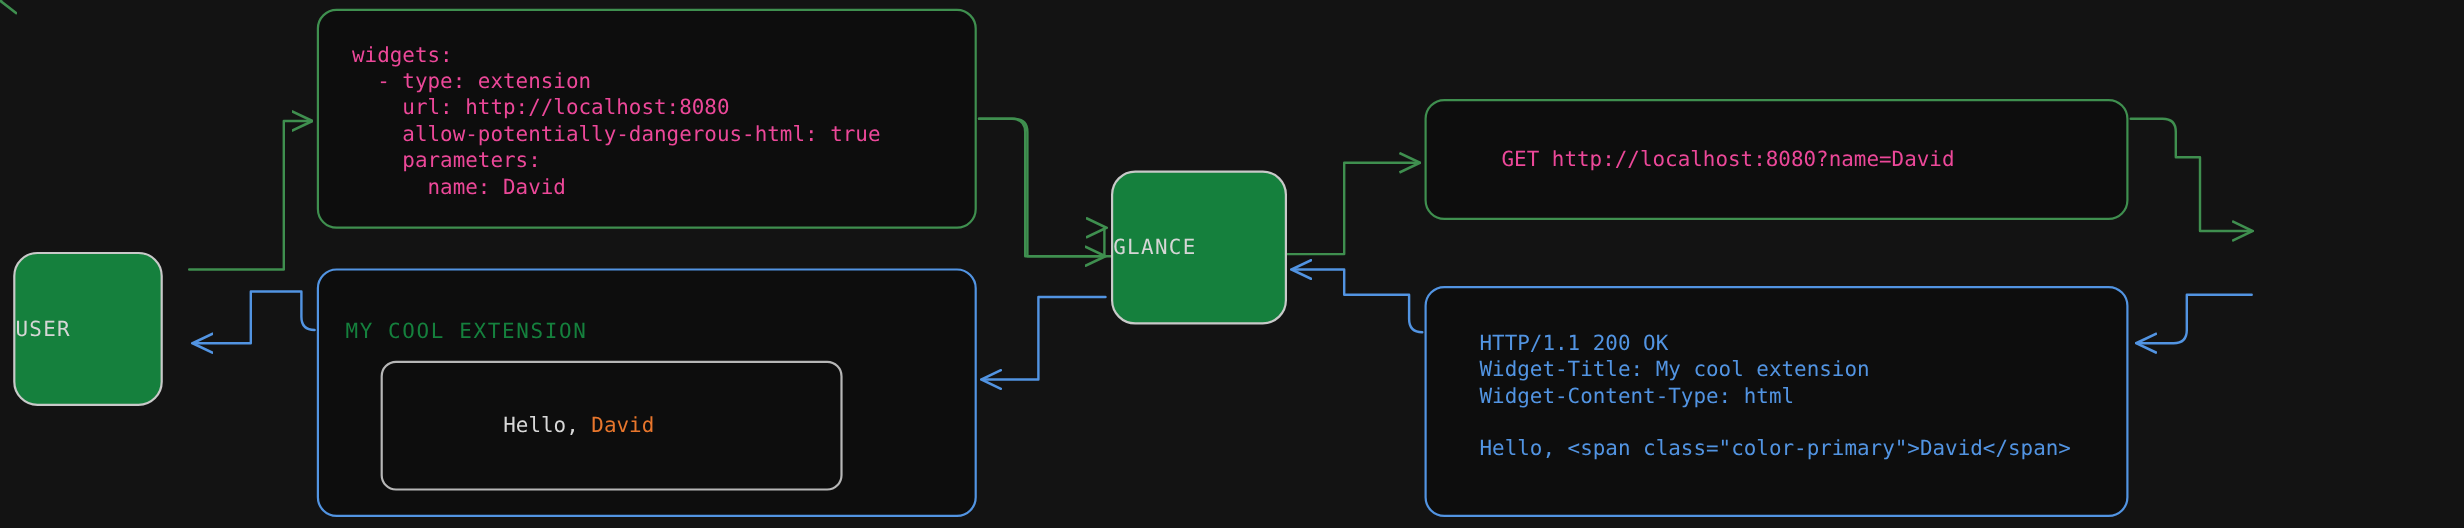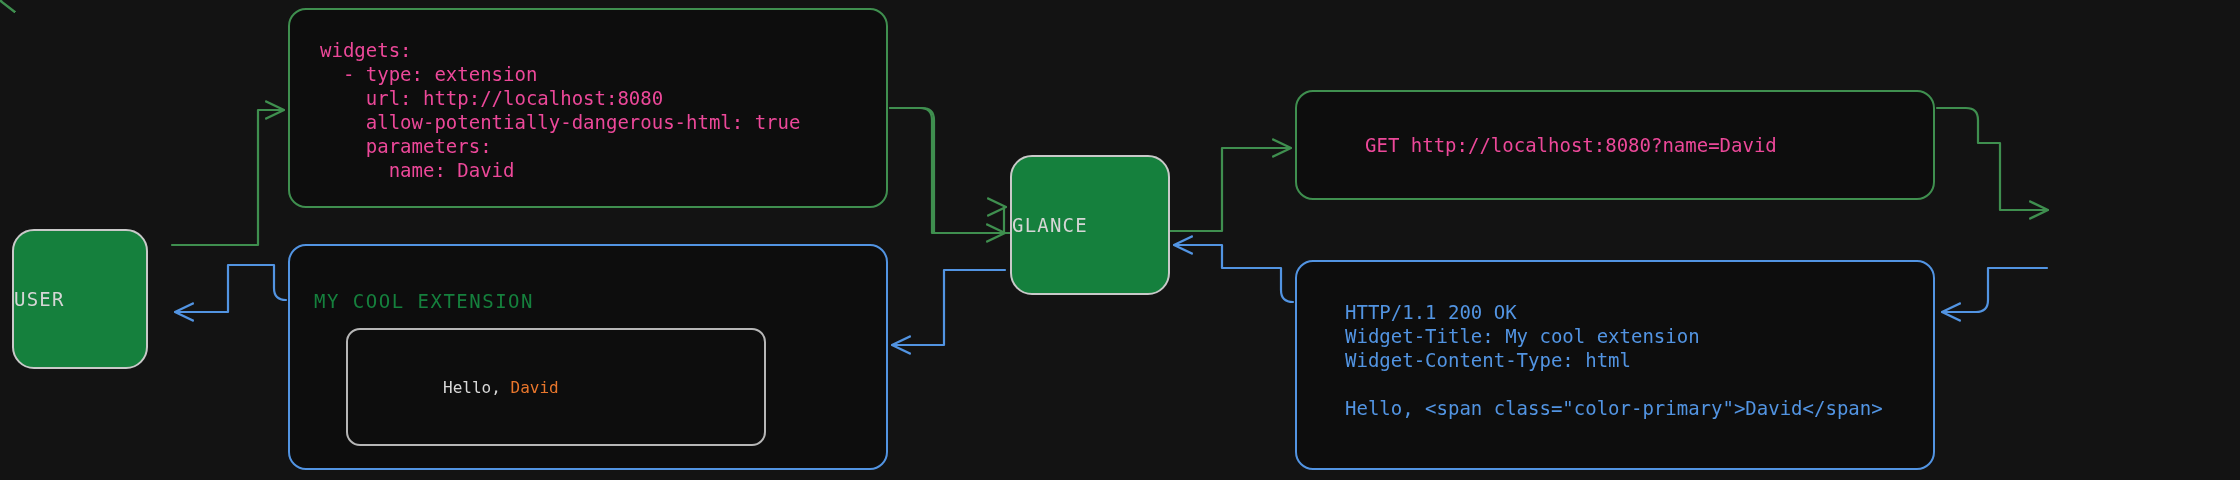--- a/index.html
+++ b/index.html
@@ -100,21 +100,21 @@
     width: 420px;
     height: 118px;
     border: 2px solid #b6b6b6;
     border-radius: 14px;
     display: flex;
     align-items: center;
     padding-left: 18px;
   }
   .widget-text {
     font-family: "DejaVu Sans Mono", monospace;
-    font-size: 16px;
+    font-size: 19px;
     color: #d8d8d8;
     white-space: pre;
   }
   .accent { color: #e8762c; }
 </style>
 </head>
 <body>
 
 <div id="diagram">
 

